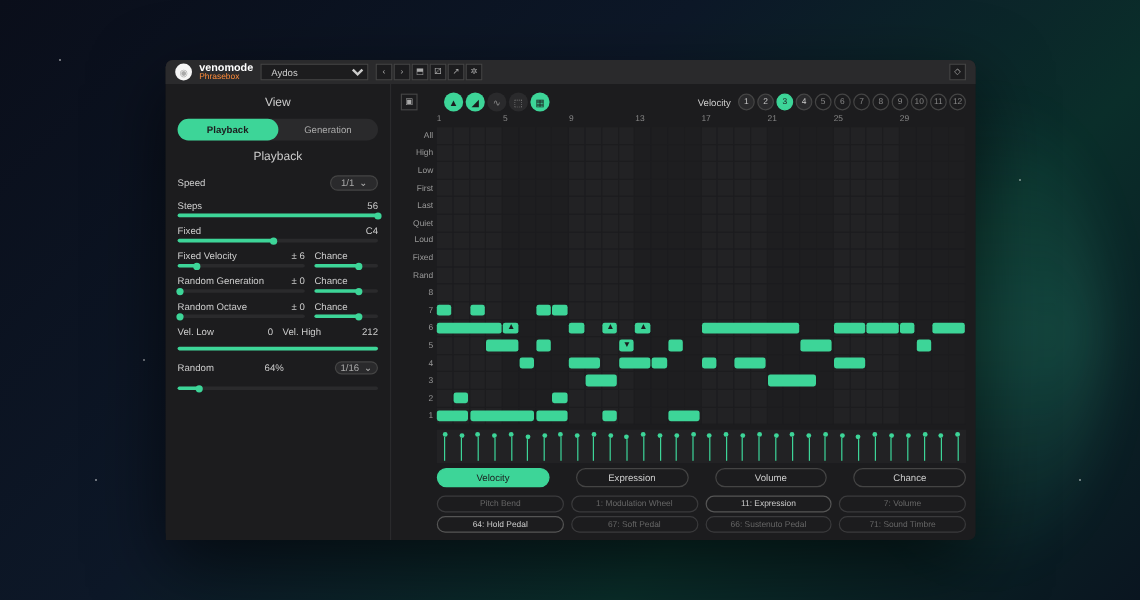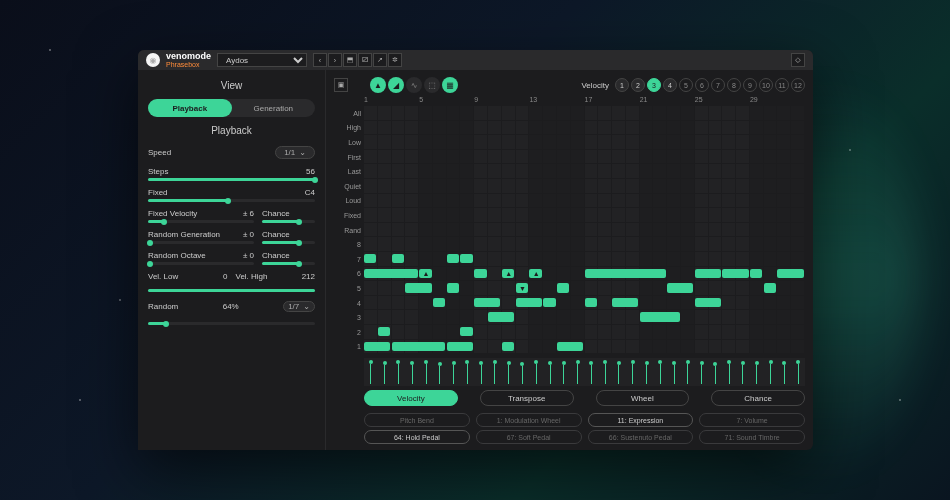--- a/index.html
+++ b/index.html
@@ -217,21 +217,21 @@
         </div>
       </div>
       <div class="slider-track">
           <div class="slider-fill" style="width:100%"></div>
         </div>
 
       <div class="param-row">
         <span class="param-label">Random</span>
         <span class="param-val">64%</span>
         <div class="dropdown" style="padding:0 4px">
-            <span>1/7</span>
+            <span>1/16</span>
             <span>⌄</span>
           </div>
       </div>
       <div class="slider-track">
           <div class="slider-fill" style="width:11%"></div>
           <div class="slider-dot" style="left:11%"></div>
         </div>
     </div>
 
     <div class="main">
@@ -522,22 +522,22 @@
             <div class="vel-dot" style="bottom: 80%;"></div>
           </div>
           <div class="vel-bar">
             <div class="vel-line" style="height: 82%;"></div>
             <div class="vel-dot" style="bottom: 82%;"></div>
           </div>
         </div>
 
       <div class="bot-tabs" id="bot-tabs">
           <div class="bt active">Velocity</div>
-          <div class="bt">Transpose</div>
-          <div class="bt">Wheel</div>
+          <div class="bt">Expression</div>
+          <div class="bt">Volume</div>
           <div class="bt">Chance</div>
         </div>
 
       <div class="cc-rows">
         <div class="cc-row" id="cc-row1">
             <div class="cc">Pitch Bend</div>
             <div class="cc">1: Modulation Wheel</div>
             <div class="cc on">11: Expression</div>
             <div class="cc">7: Volume</div>
           </div>

